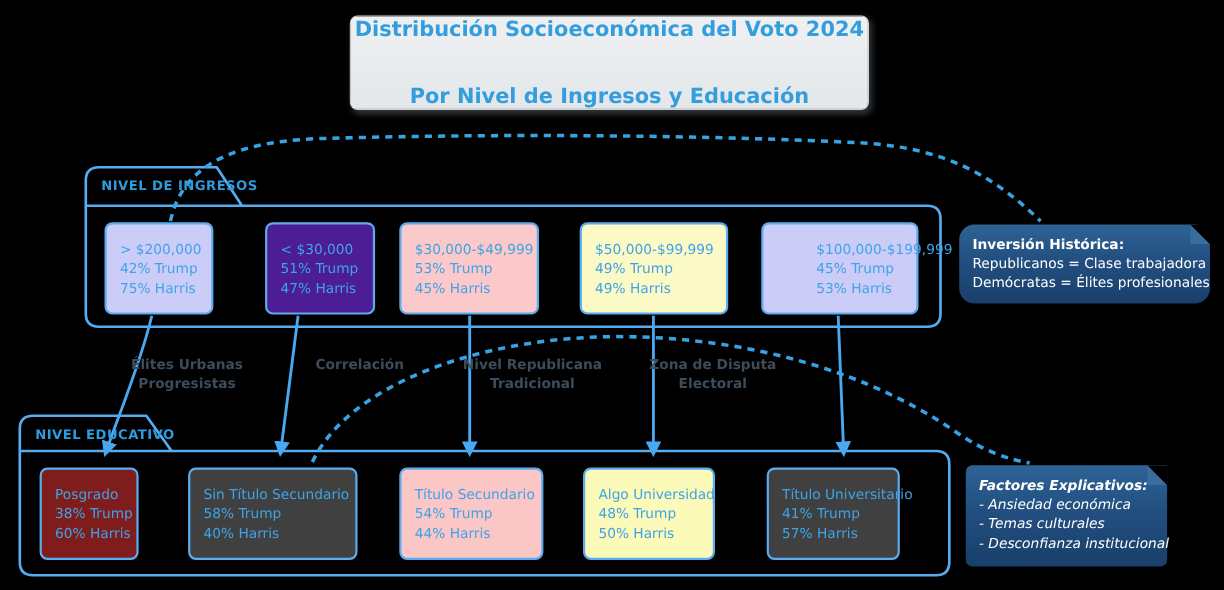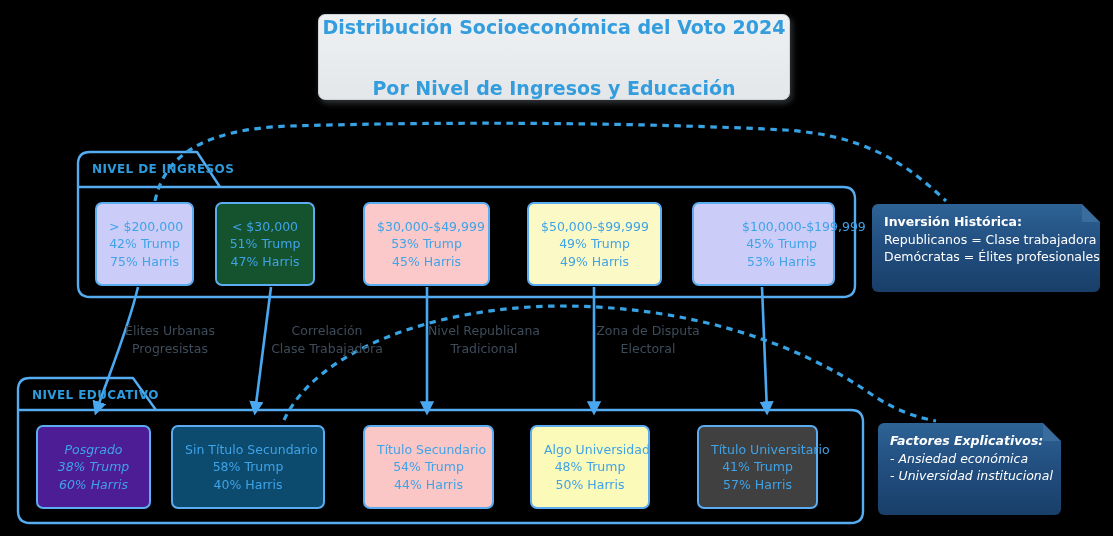--- a/index.html
+++ b/index.html
@@ -22,27 +22,27 @@
     position:absolute;color:#2e9bdc;font-weight:bold;font-size:12px;letter-spacing:.4px;
     white-space:nowrap;
   }
   .group-label.income{left:92px;top:162px;}
   .group-label.education{left:32px;top:388px;}
 
   .vbox{
     position:absolute;top:202px;height:84px;box-sizing:border-box;
     border:2px solid #5bacf0;border-radius:7px;
     display:flex;flex-direction:column;justify-content:center;
-    padding:8px 12px;color:#3fa3e8;font-size:12.5px;line-height:17.5px;white-space:nowrap;text-align:center;
+    padding:8px 12px;color:#3fa3e8;font-size:12.5px;line-height:17.5px;white-space:nowrap;
   }
   .vbox.edu{top:425px;}
 
   .edge-label{
     position:absolute;top:322px;width:170px;text-align:center;
-    color:#3e4c5a;font-size:12.5px;font-weight:400;line-height:18px;
+    color:#3e4c5a;font-size:12.5px;font-weight:700;line-height:18px;
   }
 
   .note{
     position:absolute;box-sizing:border-box;color:#fff;
     background:linear-gradient(180deg,#2e6396 0%,#224f80 45%,#193f69 100%);
     border-radius:6px;border-top-right-radius:0;
     padding:9px 12px;font-size:12.5px;line-height:17.5px;white-space:nowrap;
     box-shadow:2px 3px 5px rgba(0,0,0,0.5);
   }
   .note .note-title{font-weight:bold;}
@@ -81,47 +81,47 @@
   </div>
 
   <div class="group-label income">NIVEL DE INGRESOS</div>
   <div class="group-label education">NIVEL EDUCATIVO</div>
 
   <div class="vbox" style="left: 95px; width: 99px; background-color: rgb(204, 204, 248);">
     <span>&gt; $200,000</span>
     <span>42% Trump</span>
     <span>75% Harris</span>
   </div>
-  <div class="vbox" style="left: 215px; width: 100px; background-color: #14532d;">
+  <div class="vbox" style="left: 241px; width: 100px; background-color: #4c1d95;">
     <span>&lt; $30,000</span>
     <span>51% Trump</span>
     <span>47% Harris</span>
   </div>
   <div class="vbox" style="left: 363px; width: 127px; background-color: rgb(251, 201, 201);">
     <span>$30,000-$49,999</span>
     <span>53% Trump</span>
     <span>45% Harris</span>
   </div>
   <div class="vbox" style="left: 527px; width: 135px; background-color: rgb(251, 250, 198);">
     <span>$50,000-$99,999</span>
     <span>49% Trump</span>
     <span>49% Harris</span>
   </div>
   <div class="vbox" style="left: 692px; width: 143px; background-color: rgb(204, 204, 248); padding-left: 48px;">
     <span>$100,000-$199,999</span>
     <span>45% Trump</span>
     <span>53% Harris</span>
   </div>
 
-  <div class="vbox edu" style="left: 36px; width: 115px; background-color: #4c1d95; font-style: italic;">
+  <div class="vbox edu" style="left: 36px; width: 90px; background-color: #7f1d1d;">
     <span>Posgrado</span>
     <span>38% Trump</span>
     <span>60% Harris</span>
   </div>
-  <div class="vbox edu" style="left: 171px; width: 154px; background-color: #0c4a6e;">
+  <div class="vbox edu" style="left: 171px; width: 154px; background-color: #404040;">
     <span>Sin Título Secundario</span>
     <span>58% Trump</span>
     <span>40% Harris</span>
   </div>
   <div class="vbox edu" style="left: 363px; width: 131px; background-color: rgb(251, 198, 198);">
     <span>Título Secundario</span>
     <span>54% Trump</span>
     <span>44% Harris</span>
   </div>
   <div class="vbox edu" style="left: 530px; width: 120px; background-color: rgb(251, 250, 185);">
@@ -134,44 +134,44 @@
     <span>41% Trump</span>
     <span>57% Harris</span>
   </div>
 
   <div class="edge-label" style="left:85px;">
     <div>Élites Urbanas</div>
     <div>Progresistas</div>
   </div>
   <div class="edge-label" style="left:242px;">
     <div>Correlación</div>
-    <div>Clase Trabajadora</div>
   </div>
   <div class="edge-label" style="left:399px;">
     <div>Nivel Republicana</div>
     <div>Tradicional</div>
   </div>
   <div class="edge-label" style="left:563px;">
     <div>Zona de Disputa</div>
     <div>Electoral</div>
   </div>
 
-  <div class="note" style="left:872px;top:204px;width:228px;height:88px;">
+  <div class="note" style="left:872px;top:204px;width:228px;height:72px;border-radius:14px;">
     <svg class="fold" viewBox="0 0 18 18">
       <polygon points="0,0 18,18 0,18" fill="#3a6d9e"></polygon>
       <polygon points="0,0 18,0 18,18" fill="#000000"></polygon>
     </svg>
     <div class="note-title">Inversión Histórica:</div>
     <div>Republicanos = Clase trabajadora</div>
     <div>Demócratas = Élites profesionales</div>
   </div>
 
   <div class="note" style="left:878px;top:423px;width:183px;height:92px;font-style:italic;">
     <svg class="fold" viewBox="0 0 18 18">
       <polygon points="0,0 18,18 0,18" fill="#3a6d9e"></polygon>
       <polygon points="0,0 18,0 18,18" fill="#000000"></polygon>
     </svg>
     <div class="note-title">Factores Explicativos:</div>
     <div>- Ansiedad económica</div>
-    <div>- Universidad institucional</div>
+    <div>- Temas culturales</div>
+    <div>- Desconfianza institucional</div>
   </div>
 
 </div>
 
 </body></html>

